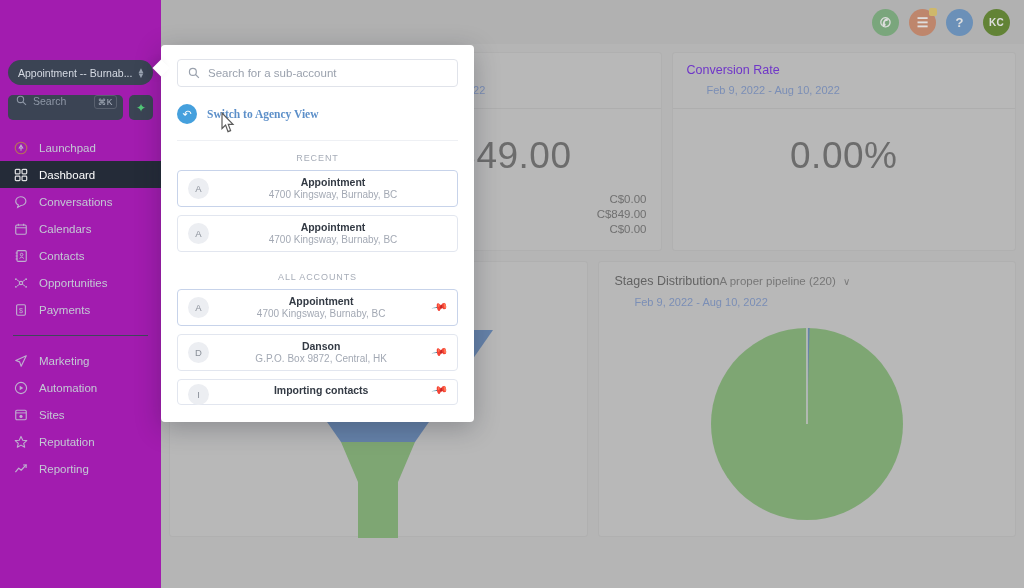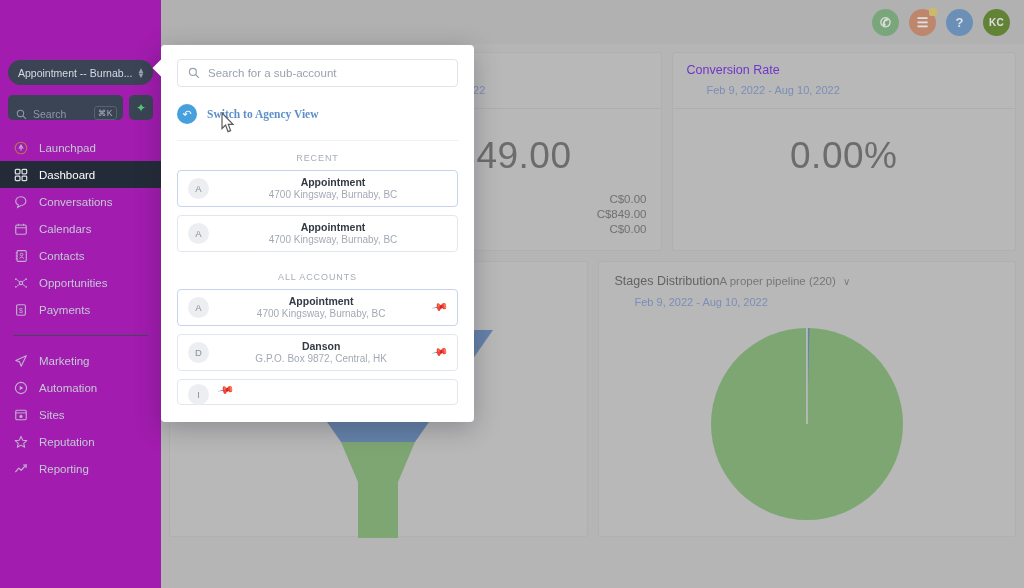--- a/index.html
+++ b/index.html
@@ -81,21 +81,21 @@
     margin: 0 8px 10px 8px; height: 25px; border-radius: 13px;
     background: #3b4454; display: flex; align-items: center;
     padding: 0 8px 0 10px; font-size: 10.5px; color: #d5dae3;
     position: relative; z-index: 40;
   }
   .acct-switch .nm { flex: 1; white-space: nowrap; overflow: hidden; }
   .spin { display: flex; flex-direction: column; line-height: 5px; font-size: 8px; color: #9aa3b2; }
   .srch-row { margin: 0 8px 14px 8px; display: flex; gap: 6px; align-items: center; }
   .srch {
     flex: 1; height: 25px; border-radius: 5px; background: #3b4454;
-    display: flex; align-items: flex-end; padding: 0 6px 0 8px; gap: 6px;
+    display: flex; align-items: flex-start; padding: 0 6px 0 8px; gap: 6px;
   }
   .srch .ph { flex: 1; font-size: 10.5px; color: #8e97a6; }
   .kbd {
     font-size: 8.5px; color: #aeb6c3; border: 1px solid #59616f;
     border-radius: 3px; padding: 1px 3px; letter-spacing: .5px;
   }
   .sparkle {
     width: 24px; height: 25px; border-radius: 5px; background: #3b4454;
     display: flex; align-items: center; justify-content: center;
     color: #52c878; font-size: 12px;
@@ -473,20 +473,23 @@
       <span class="av">D</span>
       <span class="acct-txt">
         <span class="acct-nm" style="display:block">Danson</span>
         <span class="acct-ad" style="display:block">G.P.O. Box 9872, Central, HK</span>
       </span>
       <span class="pin">📌</span>
     </div>
 
     <div class="acct-card clip">
       <span class="av">I</span>
+      <span class="acct-txt">
+        <span class="acct-nm" style="display:block">Importing contacts</span>
+      </span>
       <span class="pin">📌</span>
     </div>
   </div>
 
   <svg class="cursor" width="17" height="23" viewBox="0 0 17 23">
     <path d="M3 1 L3 16.5 L6.6 13 L9 19.6 L11.6 18.6 L9.3 12.4 L14 12.4 Z" fill="#ffffff" stroke="#5a5a5a" stroke-width="1.2"></path>
   </svg>
 
 </div>
 

